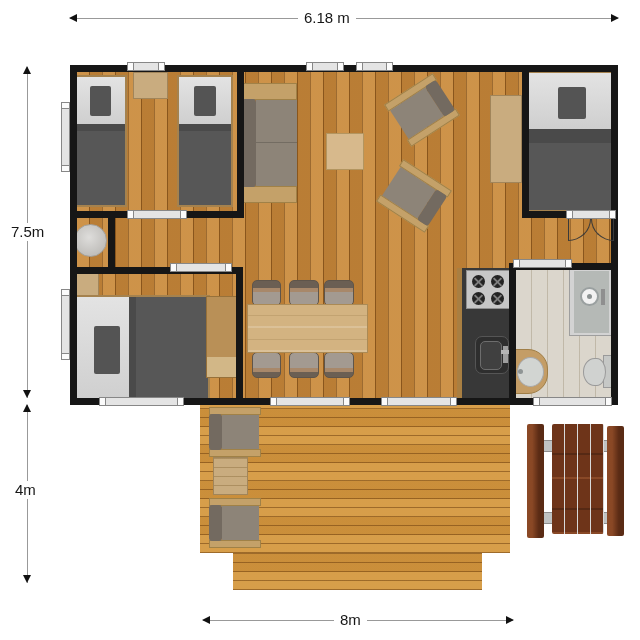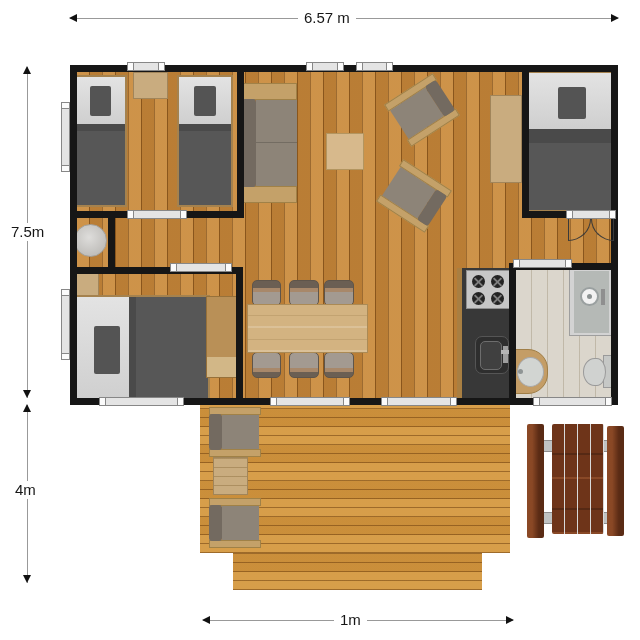--- a/index.html
+++ b/index.html
@@ -196,30 +196,30 @@
   <div class="c bar bar-h" style="left:128px;top:210px;width:58px"></div>
   <div class="c bar bar-h" style="left:171px;top:263px;width:60px"></div>
   <div class="c bar bar-h" style="left:514px;top:259px;width:57px"></div>
   <div class="c bar bar-h" style="left:567px;top:210px;width:48px"></div>
   <div class="c arc" style="left:568px;top:219px;width:23px;height:22px;border-right-width:1px;border-bottom-width:1px;border-bottom-right-radius:100% 100%;border-left-width:1px"></div>
   <div class="c arc" style="left:591px;top:219px;width:23px;height:22px;border-left-width:1px;border-bottom-width:1px;border-bottom-left-radius:100% 100%;border-right-width:1px"></div>
 
   <div class="c dimline" style="left:70px;top:18px;width:548px;height:1px"></div>
   <div class="c arr" style="left:69px;top:14px;border-width:4.5px 8px 4.5px 0;border-right-color:#111"></div>
   <div class="c arr" style="left:611px;top:14px;border-width:4.5px 0 4.5px 8px;border-left-color:#111"></div>
-  <div class="c dimlabel" style="left:298px;top:9px">6.57 m</div>
+  <div class="c dimlabel" style="left:298px;top:9px">6.18 m</div>
 
   <div class="c dimline" style="left:27px;top:67px;width:1px;height:331px"></div>
   <div class="c arr" style="left:23px;top:66px;border-width:0 4.5px 8px 4.5px;border-bottom-color:#111"></div>
   <div class="c arr" style="left:23px;top:390px;border-width:8px 4.5px 0 4.5px;border-top-color:#111"></div>
   <div class="c dimlabel" style="left:5px;top:223px">7.5m</div>
 
   <div class="c dimline" style="left:27px;top:405px;width:1px;height:178px"></div>
   <div class="c arr" style="left:23px;top:404px;border-width:0 4.5px 8px 4.5px;border-bottom-color:#111"></div>
   <div class="c arr" style="left:23px;top:575px;border-width:8px 4.5px 0 4.5px;border-top-color:#111"></div>
   <div class="c dimlabel" style="left:9px;top:481px">4m</div>
 
   <div class="c dimline" style="left:203px;top:620px;width:310px;height:1px"></div>
   <div class="c arr" style="left:202px;top:616px;border-width:4.5px 8px 4.5px 0;border-right-color:#111"></div>
   <div class="c arr" style="left:506px;top:616px;border-width:4.5px 0 4.5px 8px;border-left-color:#111"></div>
-  <div class="c dimlabel" style="left:334px;top:611px">1m</div>
+  <div class="c dimlabel" style="left:334px;top:611px">8m</div>
 
 </div>
 
 </body></html>

